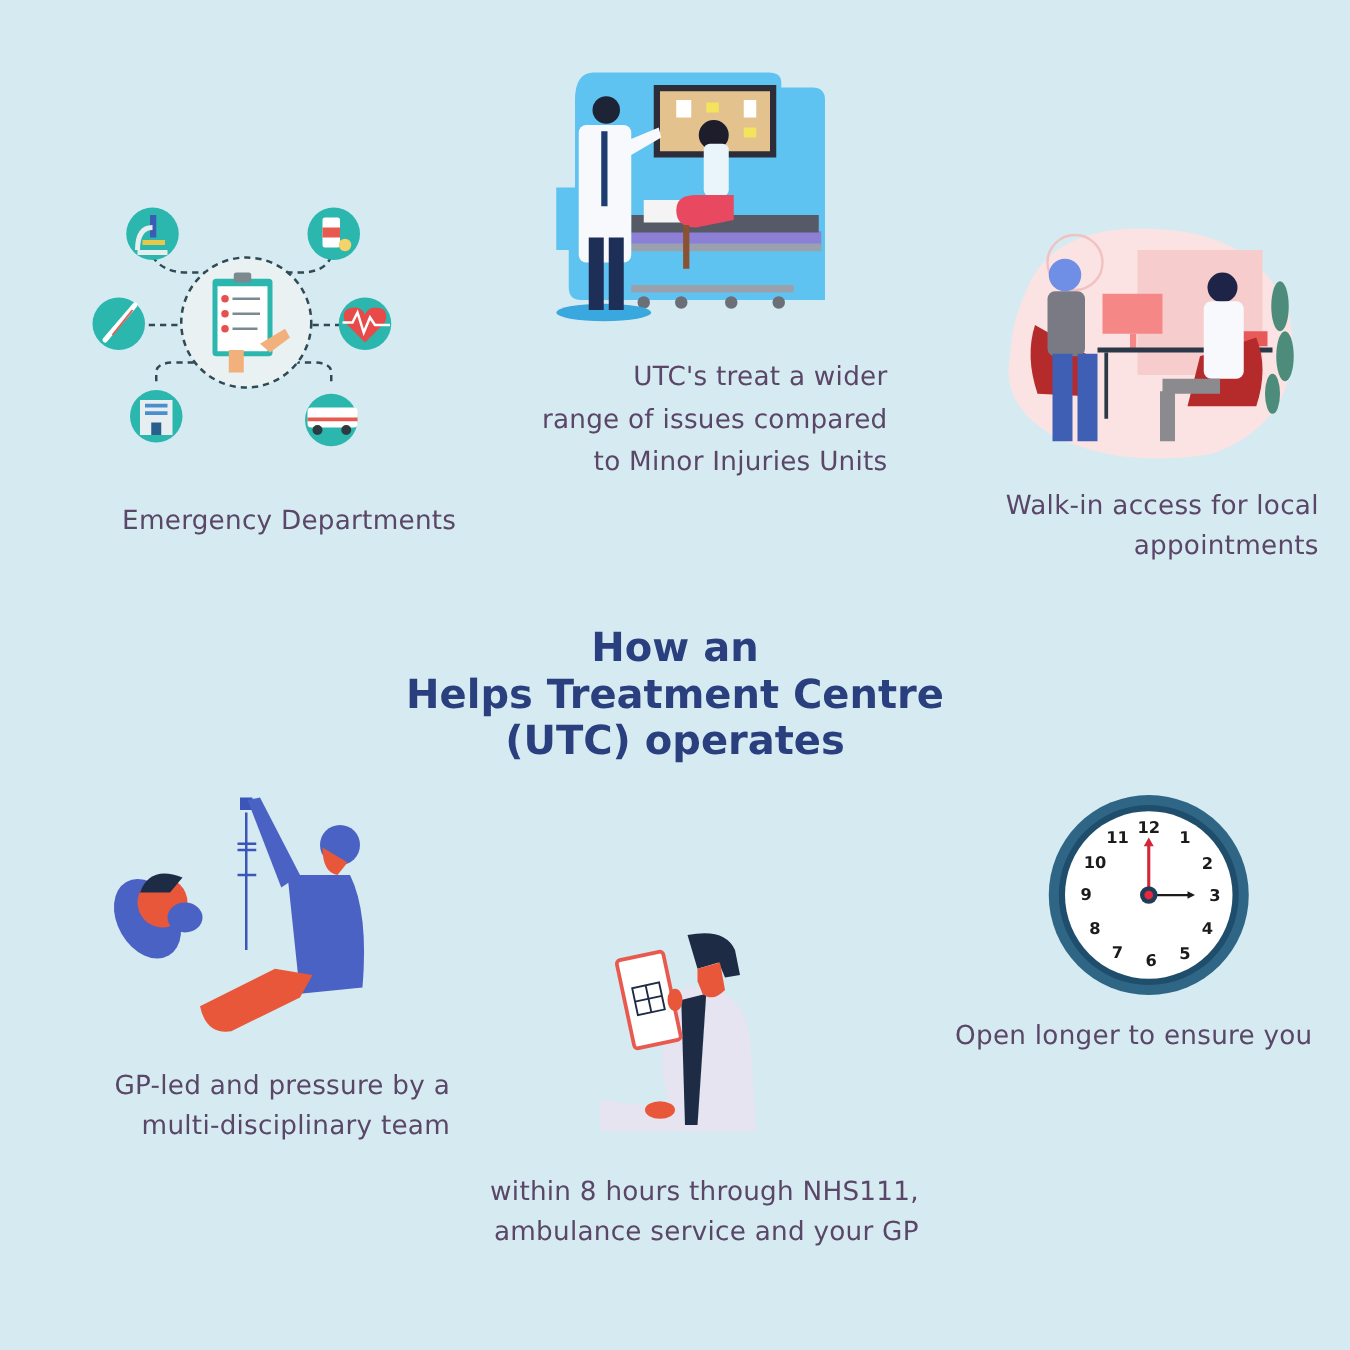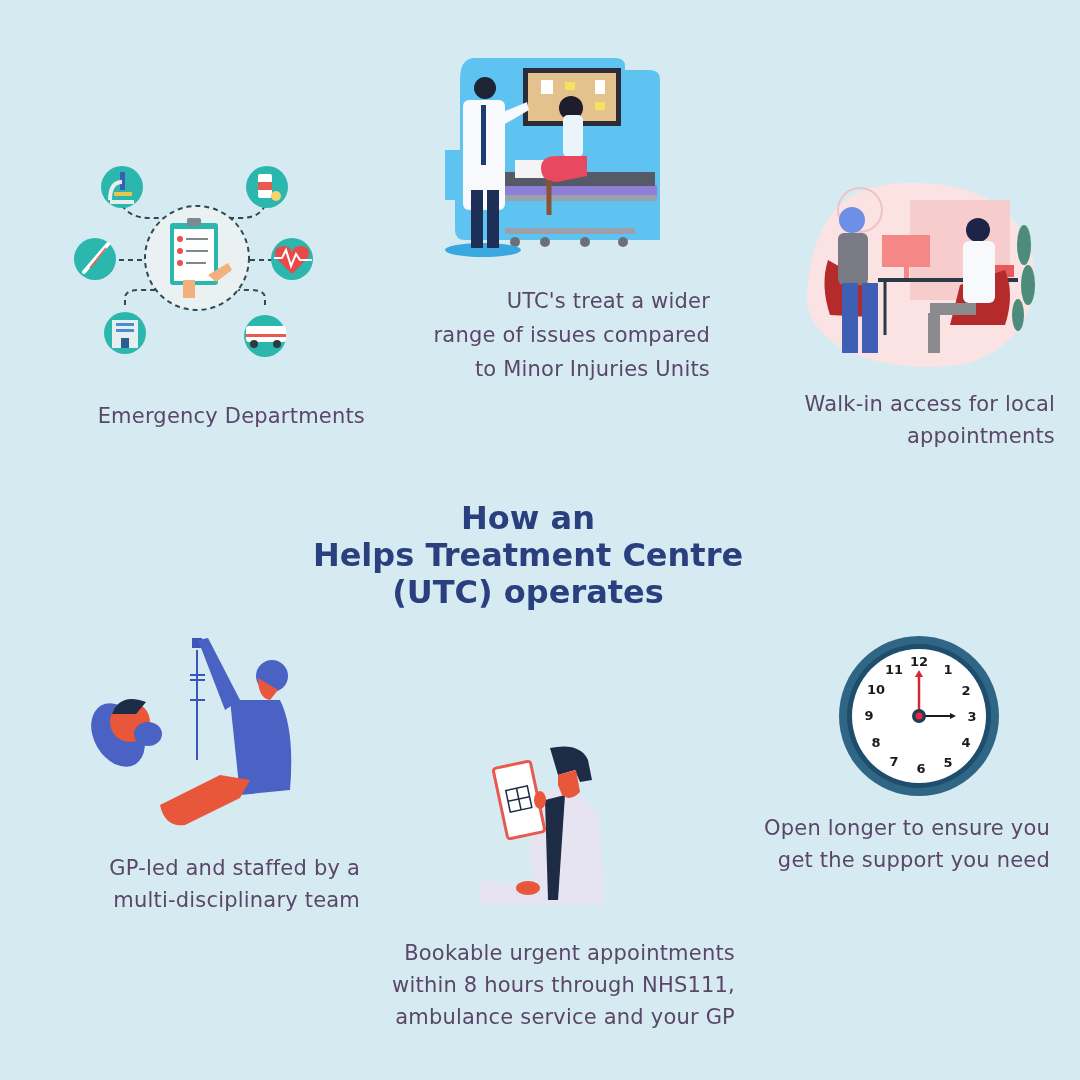--- a/index.html
+++ b/index.html
@@ -1,19 +1,19 @@
 <!DOCTYPE html>
 <html><head>
 <meta charset="utf-8">
 <style>
   html, body { margin:0; padding:0; }
   body { width:1080px; height:1080px; position:relative; overflow:hidden; background:#d6eaf2; font-family:"DejaVu Sans", sans-serif; }
   .caption { position:absolute; text-align:right; color:#5a4768; font-size:21px; line-height:32px; font-family:"DejaVu Sans", sans-serif; letter-spacing:0.2px; }
   .caption span { display:block; white-space:nowrap; }
-  .title { position:absolute; left:278px; top:500px; width:500px; text-align:center; color:#2a3f7e; font-weight:bold; font-size:32px; line-height:37px; font-family:"DejaVu Sans", sans-serif; }
+  .title { position:absolute; left:290px; top:500px; width:500px; text-align:center; color:#2a3f7e; font-weight:bold; font-size:32px; line-height:37px; font-family:"DejaVu Sans", sans-serif; }
   .title span { display:block; white-space:nowrap; }
   svg { position:absolute; overflow:visible; }
 </style>
 </head>
 <body>
 
 <svg style="left:70px;top:160px" width="250" height="210" viewBox="0 0 250 210">
 
   <g stroke="#2d4a55" stroke-width="2" stroke-dasharray="5,4" fill="none">
     <path d="M52 45 Q60 58 80 58 L105 58"></path>
@@ -220,32 +220,30 @@
   <span>range of issues compared</span>
   <span>to Minor Injuries Units</span>
 </div>
 
 <div class="caption" style="left:735px;top:388px;width:320px;">
   <span>Walk-in access for local</span>
   <span>appointments</span>
 </div>
 
 <div class="caption" style="left:30px;top:852px;width:330px;">
-  <span>GP-led and staffed by a</span>
+  <span>GP-led and pressure by a</span>
   <span>multi-disciplinary team</span>
 </div>
 
 <div class="caption" style="left:345px;top:937px;width:390px;">
-  <span>Bookable urgent appointments</span>
   <span>within 8 hours through NHS111,</span>
   <span>ambulance service and your GP</span>
 </div>
 
 <div class="caption" style="left:720px;top:812px;width:330px;">
   <span>Open longer to ensure you</span>
-  <span>get the support you need</span>
 </div>
 
 <div class="title">
   <span>How an</span>
   <span>Helps Treatment Centre</span>
   <span>(UTC) operates</span>
 </div>
 
 </body></html>

